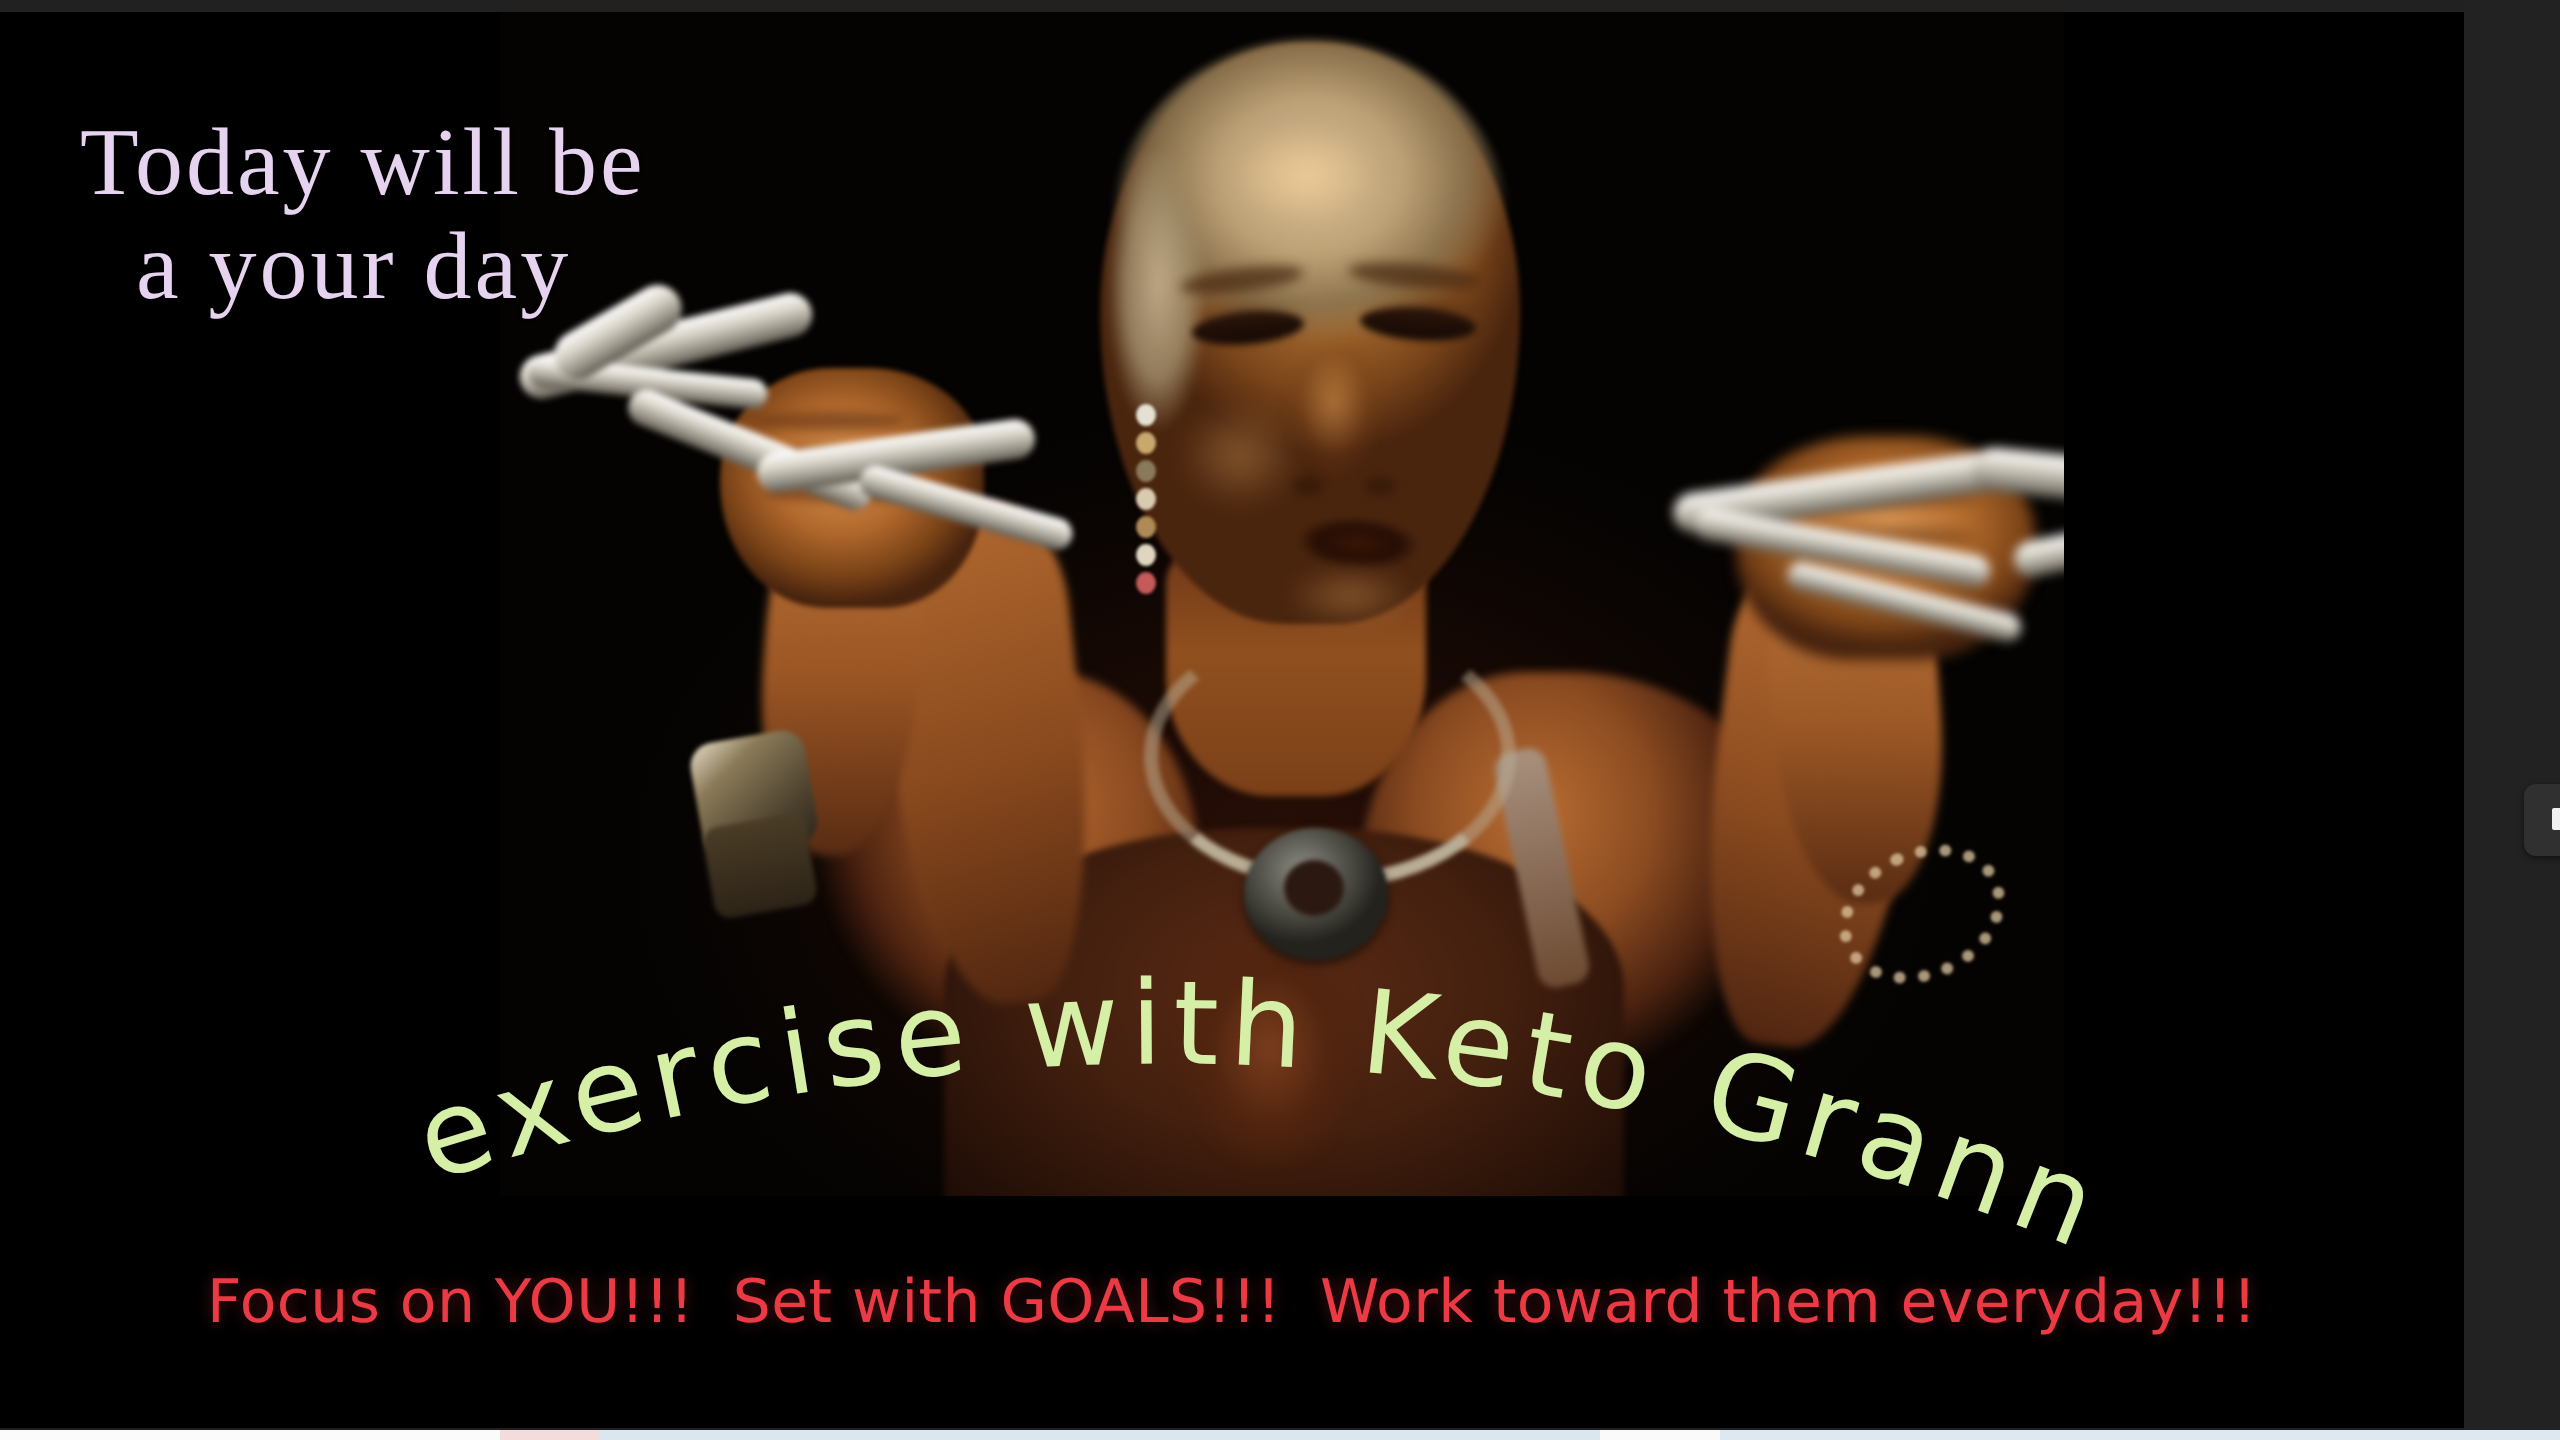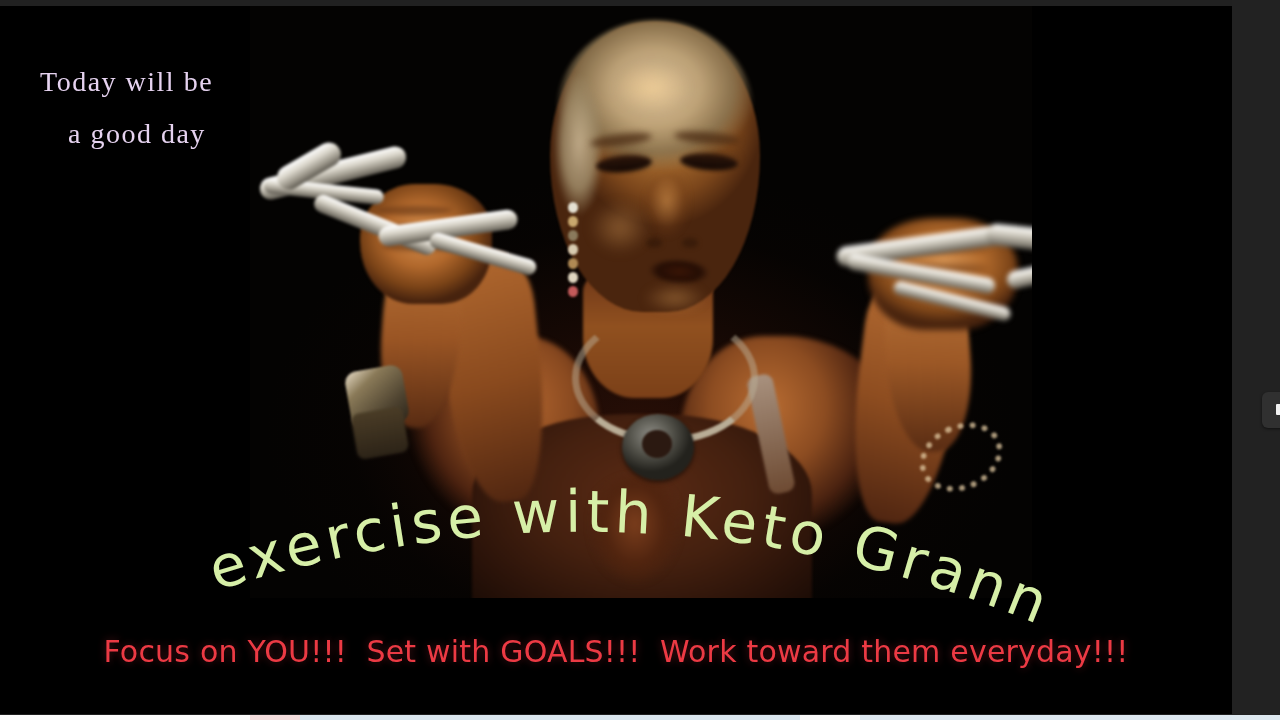--- a/index.html
+++ b/index.html
@@ -437,21 +437,21 @@
     border-radius: 20px;
   }
 
   
   .tagline {
     position: absolute;
     left: 40px; top: -2px;
     width: 420px;
     color: #e6d3f0;
     font-family: "Liberation Serif", "DejaVu Serif", serif;
-    font-size: 28px;
+    font-size: 48px;
     line-height: 52px;
     letter-spacing: 1.5px;
     text-shadow: 0 0 2px rgba(0,0,0,.6);
     z-index: 30;
     white-space: pre-line;
   }
   .tagline .line2 { display: block; padding-left: 28px; }
 
   .arc-text {
     position: absolute;
@@ -569,21 +569,21 @@
         <span class="w-bar" style="left:0;   top:12px; width:170px; height:20px; transform:rotate(-8deg);"></span>
         <span class="w-bar" style="left:10px;top:42px; width:150px; height:16px; transform:rotate(10deg);"></span>
         <span class="w-bar" style="left:150px;top:6px; width:140px; height:22px; transform:rotate(6deg);"></span>
         <span class="w-bar" style="left:170px;top:36px;width:120px; height:18px; transform:rotate(-12deg);"></span>
         <span class="w-bar" style="left:56px; top:70px;width:120px; height:14px; transform:rotate(14deg);"></span>
       </div>
     </div>
 
     <div class="tagline">
       <span>Today will be</span>
-      <span class="line2">a good day</span>
+      <span class="line2">a your day</span>
     </div>
 
     <div class="arc-text">
       <svg viewBox="0 0 1232 220" preserveAspectRatio="none">
         <defs>
           <path id="arcPath" d="M 200,160 Q 620,20 1030,185" fill="none"></path>
         </defs>
         <text>
           <textPath href="#arcPath" xlink:href="#arcPath" startOffset="2%" id="arcTextPath">exercise with Keto Granny</textPath>
         </text>

